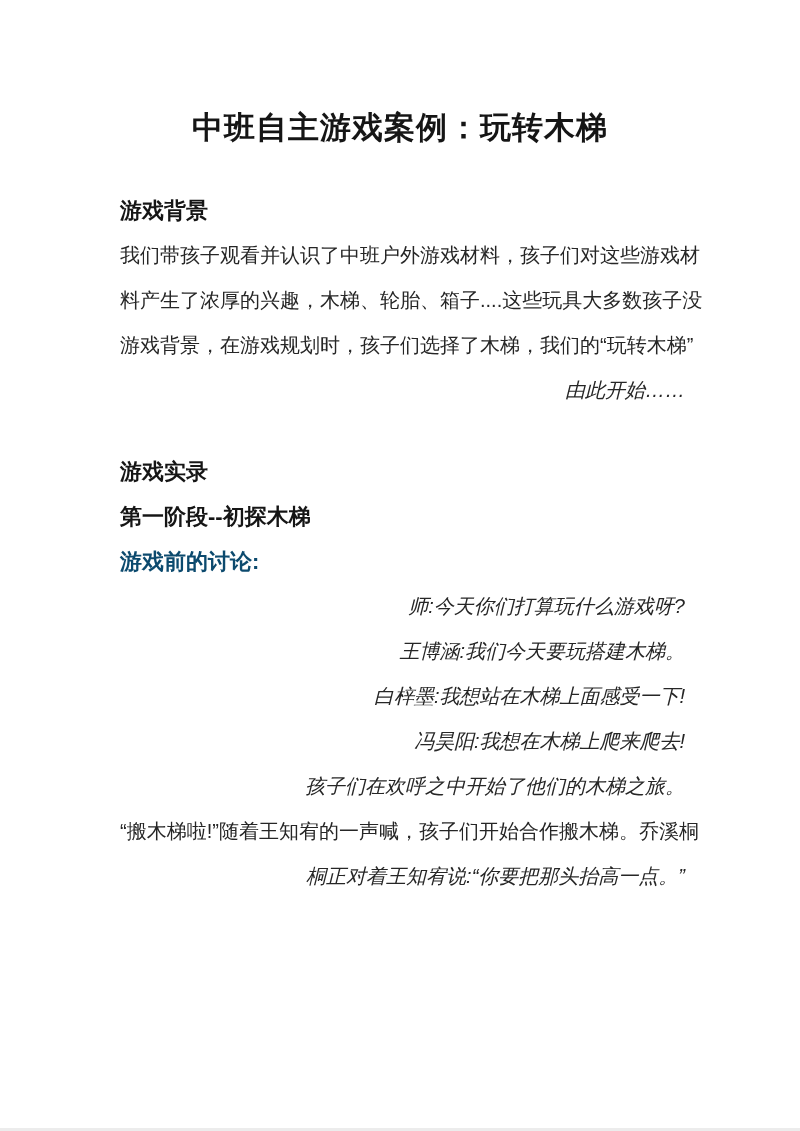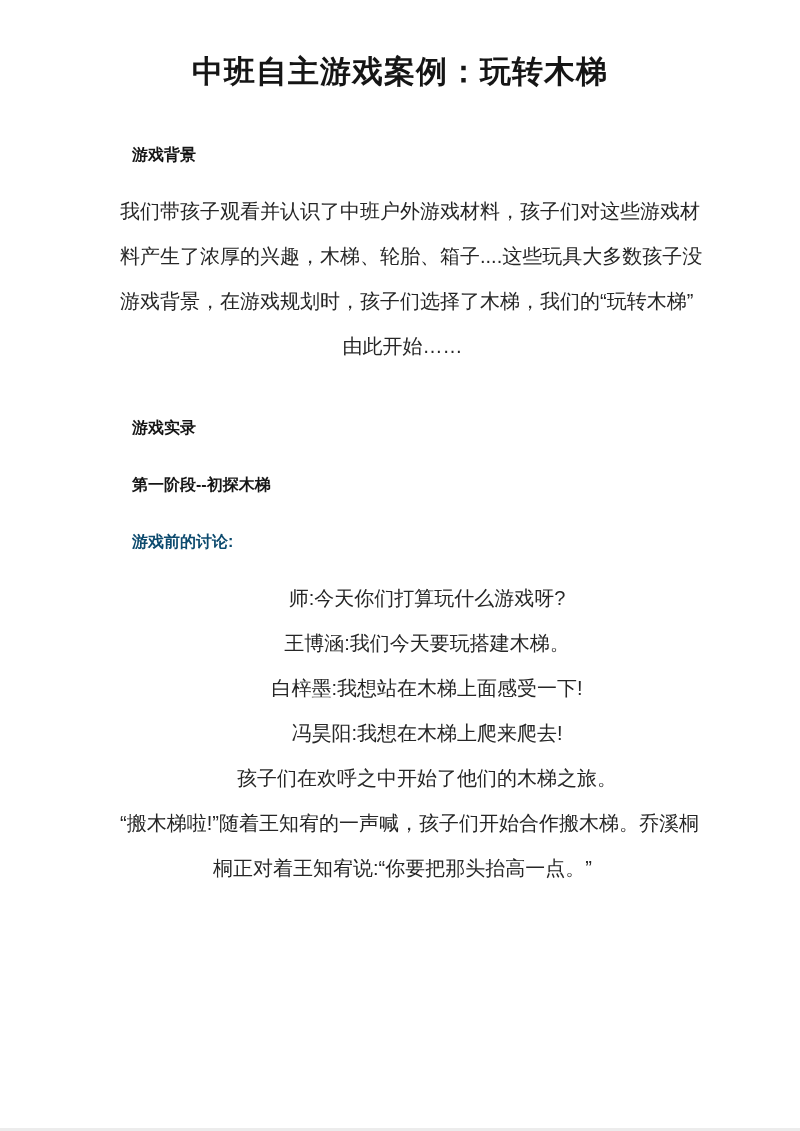--- a/index.html
+++ b/index.html
@@ -6,50 +6,50 @@
   .page{
     position:relative;
     width:800px;height:1131px;
     background:#ffffff;
     overflow:hidden;
     font-family:"Liberation Sans","DejaVu Sans",sans-serif;
     color:#262626;
   }
   .doc-title{
     margin:0;
-    padding-top:52px;
+    padding-top:108px;
     text-align:center;
     font-size:31px;
     line-height:40px;
     font-weight:700;
     color:#151515;
     letter-spacing:1px;
   }
   .content{
     margin:0 115px 0 120px;
     font-size:20px;
     line-height:45px;
   }
   .heading{
-    margin:12px;
-    font-size:16px;
+    margin:0;
+    font-size:22px;
     line-height:45px;
     font-weight:700;
     color:#151515;
   }
   .heading.first{margin-top:40px;}
   .heading.gap-top{margin-top:36px;}
   .heading.red{color:#0c4a6e;}
   .para{margin:0;}
   .jline{
     text-align:justify;
     text-align-last:justify;
     white-space:nowrap;
   }
-  .line{text-align:center;}
+  .line{text-align:right;font-style:italic;}
   .indent{text-indent:2em;}
   .dlg{padding-left:6px;margin-left:43px;}
   .bottom-edge{
     position:absolute;
     left:0;right:0;bottom:0;
     height:3px;
     background:#ececec;
   }
 </style>
 </head>

